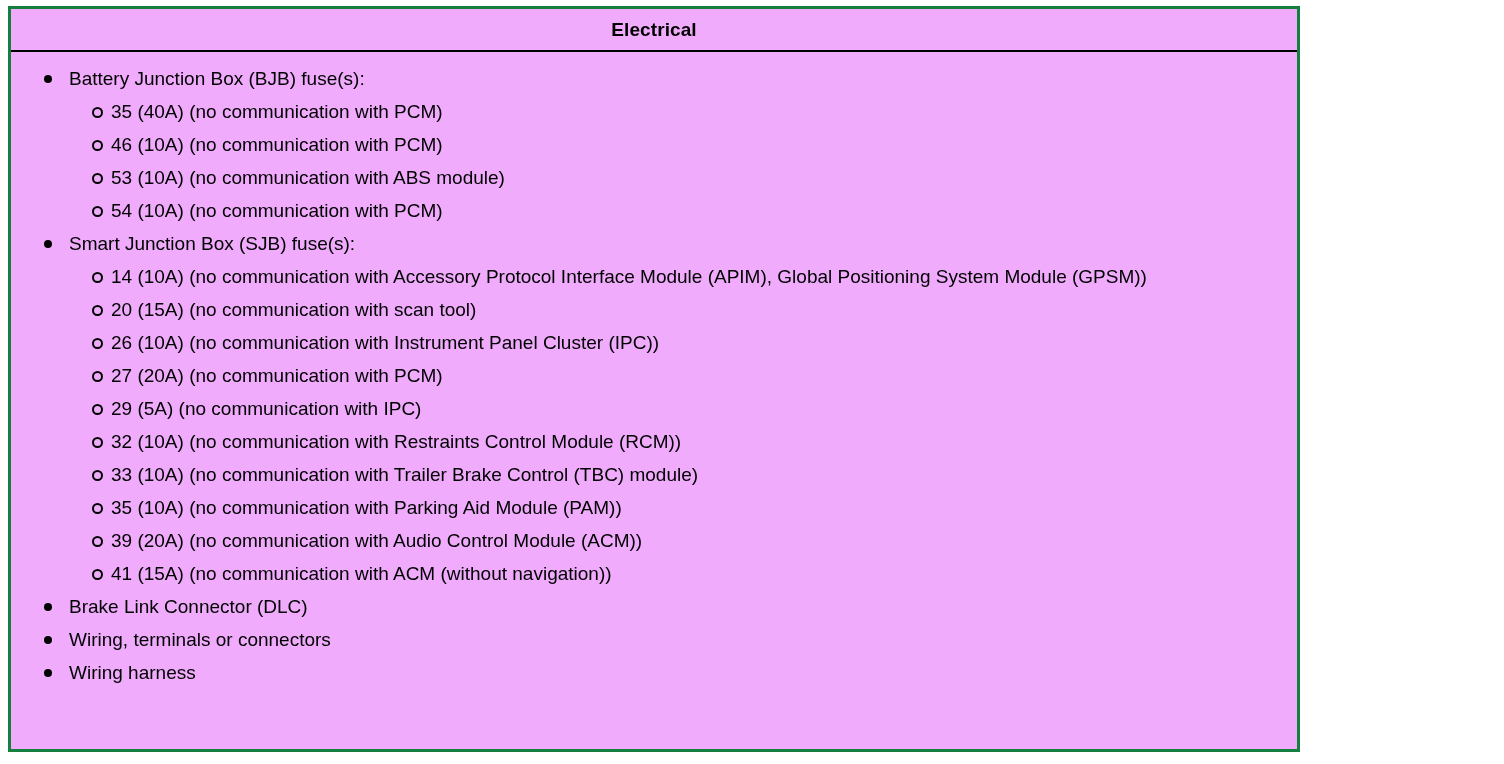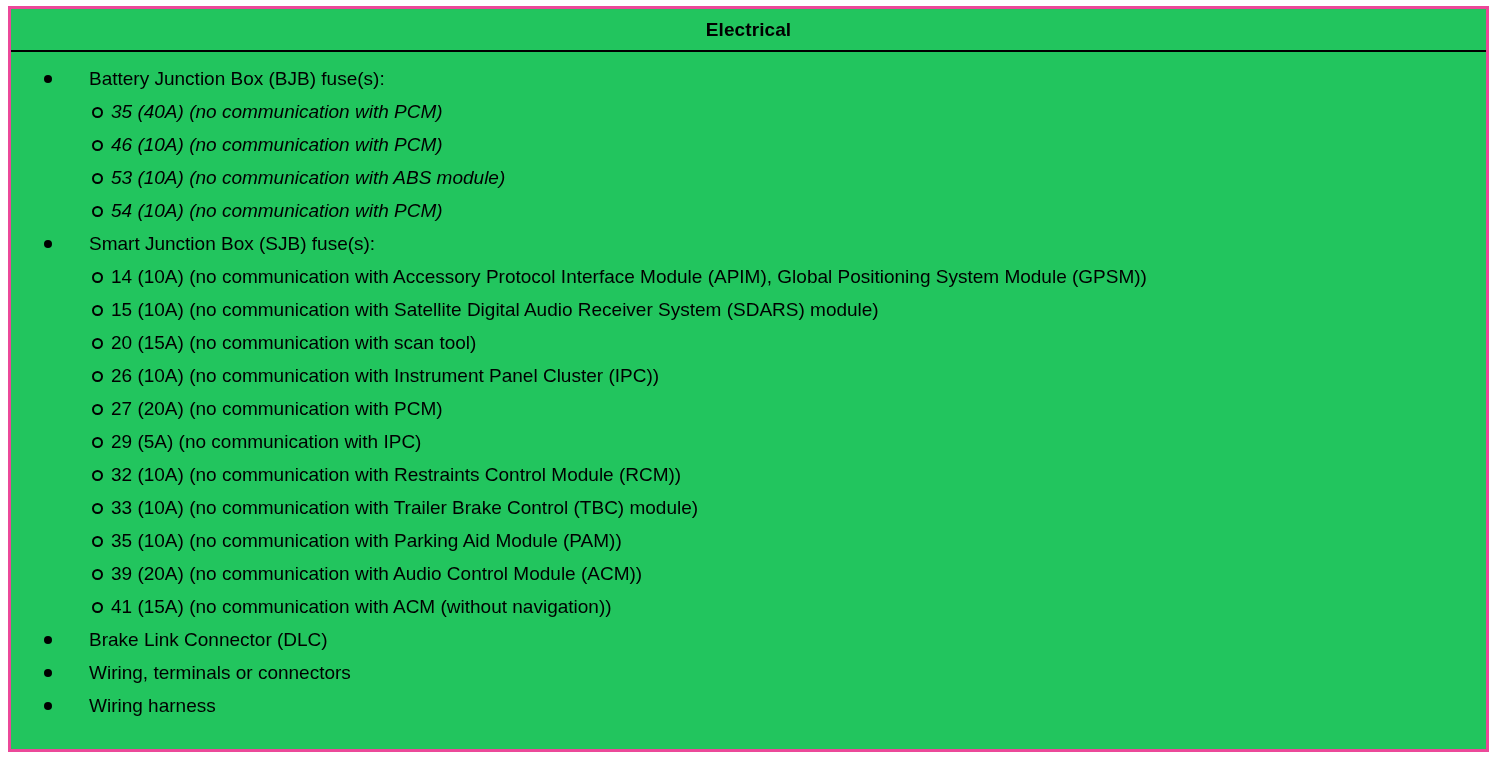--- a/index.html
+++ b/index.html
@@ -13,25 +13,25 @@
   body {
     font-family: "Liberation Sans", sans-serif;
     color: #000000;
     -webkit-font-smoothing: none;
   }
 
   .table-wrap {
     position: absolute;
     left: 8px;
     top: 6px;
-    width: 1481px;
+    width: 1292px;
     height: 746px;
     box-sizing: border-box;
-    border: 3px solid #ec4899;
-    background: #22c55e;
+    border: 3px solid #15803d;
+    background: #f0abfc;
   }
 
   .table-header {
     height: 43px;
     box-sizing: border-box;
     border-bottom: 2px solid #000000;
     display: flex;
     align-items: center;
     justify-content: center;
   }
@@ -51,21 +51,21 @@
     list-style: none;
     margin: 0;
     padding: 0;
   }
 
   li.item-lvl1 {
     position: relative;
     font-size: 19px;
     line-height: 33px;
     height: 33px;
-    padding-left: 78px;
+    padding-left: 58px;
     white-space: nowrap;
   }
 
   li.item-lvl1 > .bullet-filled {
     position: absolute;
     left: 33px;
     top: 13px;
     width: 8px;
     height: 8px;
     border-radius: 50%;
@@ -107,33 +107,32 @@
 
 <div class="table-wrap">
 
   <div class="table-header">
     <div class="table-header-title">Electrical</div>
   </div>
 
   <div class="table-body">
     <ul class="lvl1" id="list-root">
         <li class="item-lvl1"><span class="bullet-filled"></span><span class="txt">Battery Junction Box (BJB) fuse(s):</span></li>
-        <li class="" style="list-style: none; height: auto; padding: 0px; font-style: italic;">
+        <li class="" style="list-style: none; height: auto; padding: 0px;">
           <ul class="lvl2">
             <li class="item-lvl2"><span class="bullet-hollow"></span><span class="txt">35 (40A) (no communication with PCM)</span></li>
             <li class="item-lvl2"><span class="bullet-hollow"></span><span class="txt">46 (10A) (no communication with PCM)</span></li>
             <li class="item-lvl2"><span class="bullet-hollow"></span><span class="txt">53 (10A) (no communication with ABS module)</span></li>
             <li class="item-lvl2"><span class="bullet-hollow"></span><span class="txt">54 (10A) (no communication with PCM)</span></li>
           </ul>
         </li>
         <li class="item-lvl1"><span class="bullet-filled"></span><span class="txt">Smart Junction Box (SJB) fuse(s):</span></li>
         <li class="" style="list-style: none; height: auto; padding: 0px;">
           <ul class="lvl2">
             <li class="item-lvl2"><span class="bullet-hollow"></span><span class="txt">14 (10A) (no communication with Accessory Protocol Interface Module (APIM), Global Positioning System Module (GPSM))</span></li>
-            <li class="item-lvl2"><span class="bullet-hollow"></span><span class="txt">15 (10A) (no communication with Satellite Digital Audio Receiver System (SDARS) module)</span></li>
             <li class="item-lvl2"><span class="bullet-hollow"></span><span class="txt">20 (15A) (no communication with scan tool)</span></li>
             <li class="item-lvl2"><span class="bullet-hollow"></span><span class="txt">26 (10A) (no communication with Instrument Panel Cluster (IPC))</span></li>
             <li class="item-lvl2"><span class="bullet-hollow"></span><span class="txt">27 (20A) (no communication with PCM)</span></li>
             <li class="item-lvl2"><span class="bullet-hollow"></span><span class="txt">29 (5A) (no communication with IPC)</span></li>
             <li class="item-lvl2"><span class="bullet-hollow"></span><span class="txt">32 (10A) (no communication with Restraints Control Module (RCM))</span></li>
             <li class="item-lvl2"><span class="bullet-hollow"></span><span class="txt">33 (10A) (no communication with Trailer Brake Control (TBC) module)</span></li>
             <li class="item-lvl2"><span class="bullet-hollow"></span><span class="txt">35 (10A) (no communication with Parking Aid Module (PAM))</span></li>
             <li class="item-lvl2"><span class="bullet-hollow"></span><span class="txt">39 (20A) (no communication with Audio Control Module (ACM))</span></li>
             <li class="item-lvl2"><span class="bullet-hollow"></span><span class="txt">41 (15A) (no communication with ACM (without navigation))</span></li>
           </ul>

